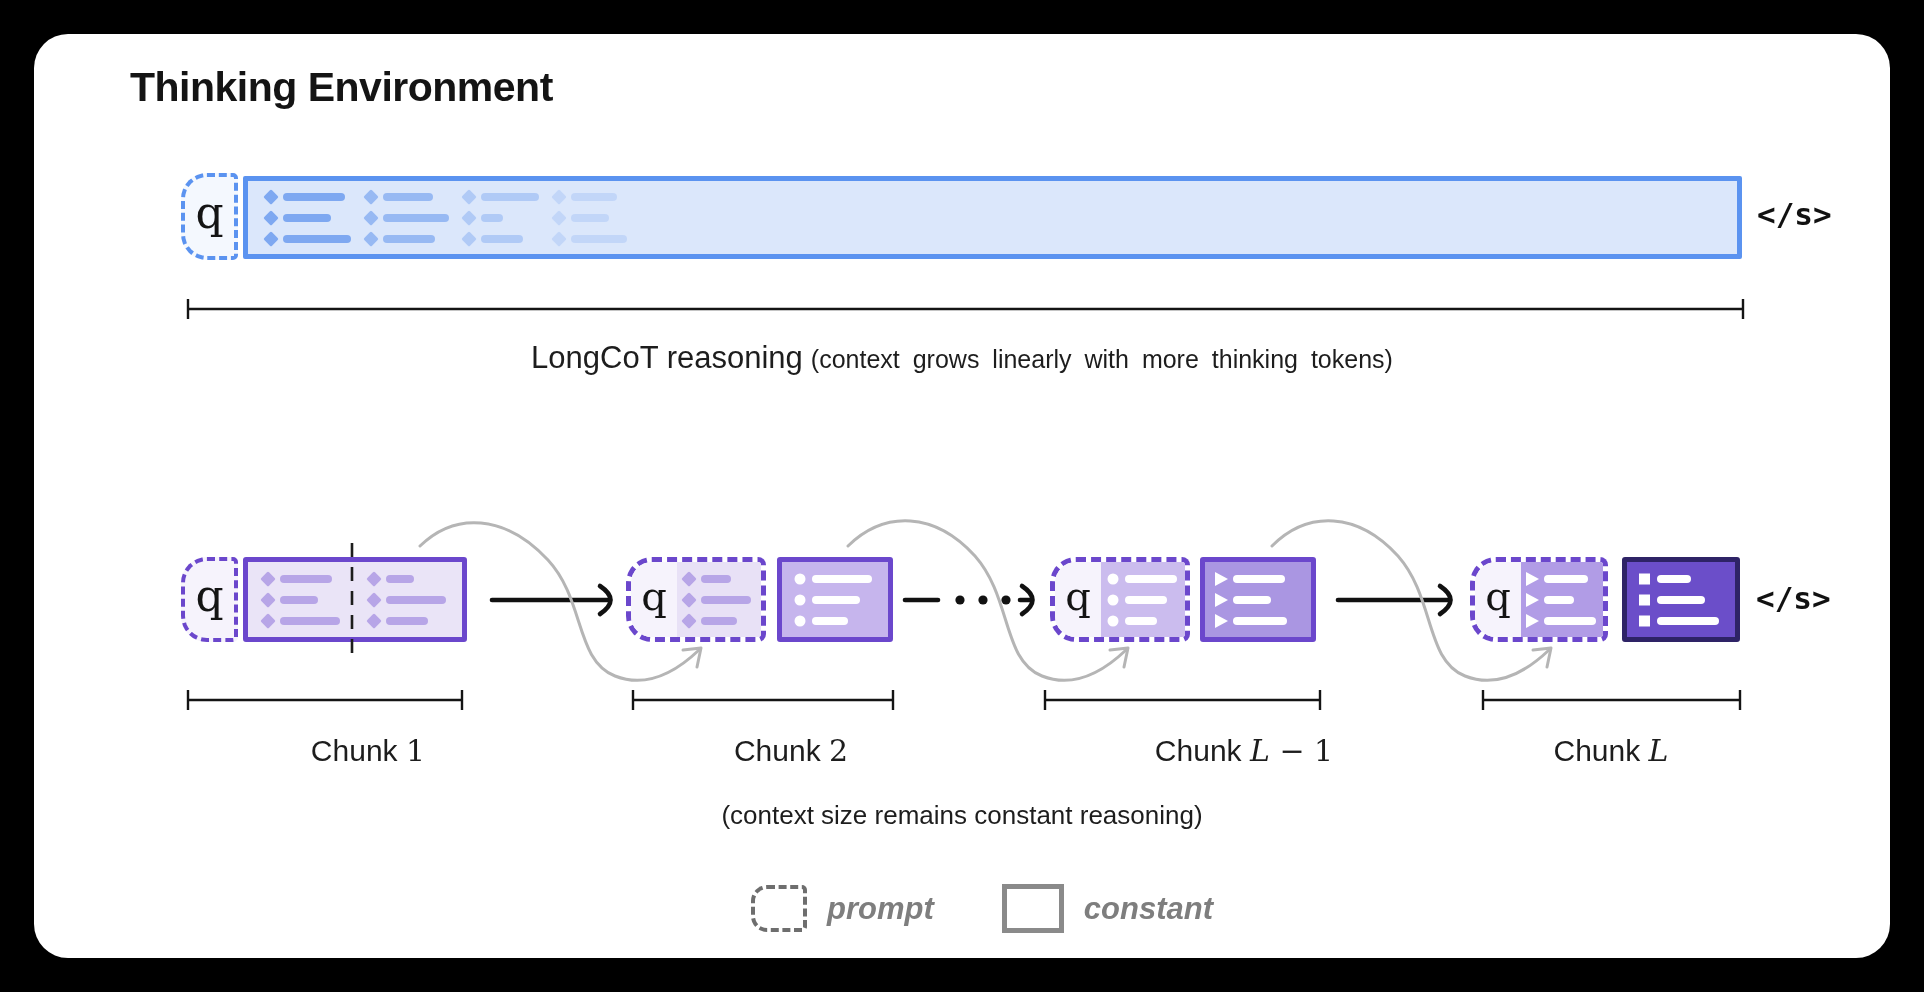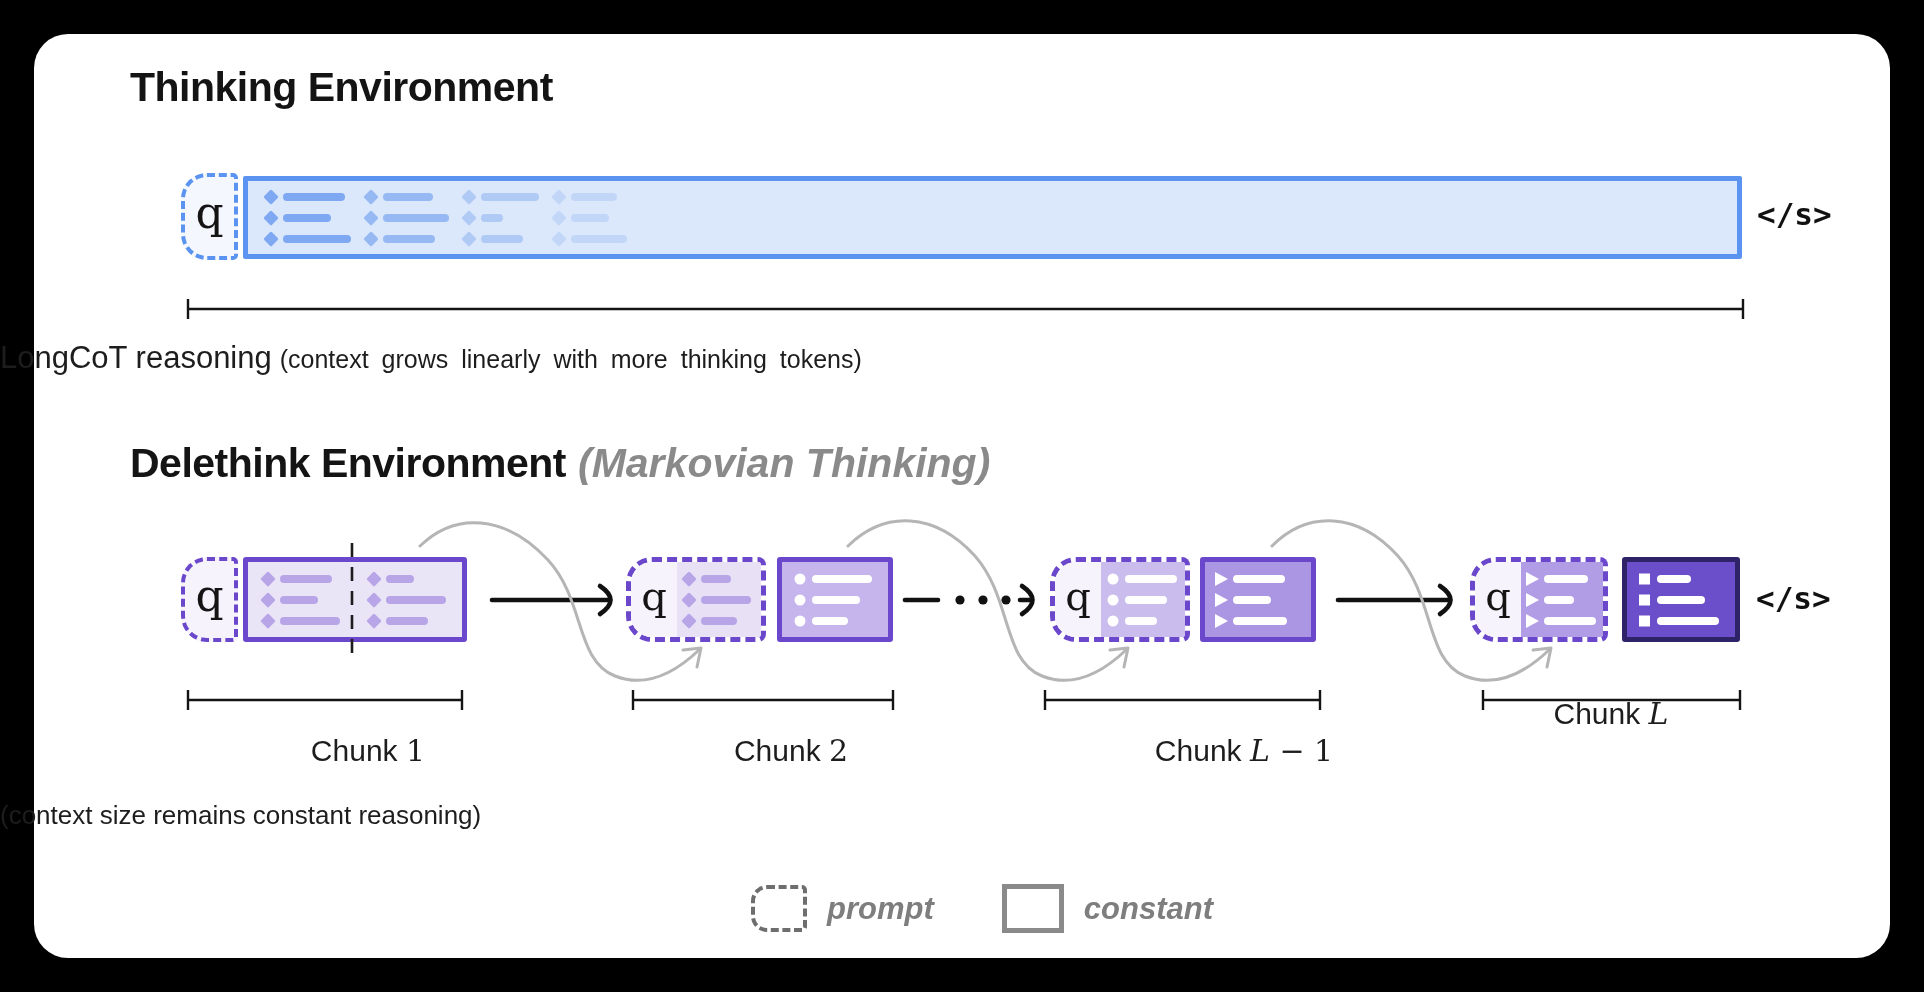--- a/index.html
+++ b/index.html
@@ -6,21 +6,21 @@
   .stage{position:relative;width:1924px;height:992px;background:#000;overflow:hidden;
          font-family:"Liberation Sans",sans-serif;}
   .card{position:absolute;left:34px;top:34px;width:1856px;height:924px;background:#fff;border-radius:34px;}
   .abs{position:absolute;}
   .sec-title{font-weight:700;font-size:41px;color:#141414;letter-spacing:-0.5px;white-space:nowrap;}
   .sec-title .suffix{font-weight:600;font-style:italic;color:#8a8a8a;margin-left:12px;letter-spacing:0;}
   .qbox{box-sizing:border-box;display:flex;align-items:center;justify-content:center;}
   .q-letter{font-family:"DejaVu Serif",serif;font-size:44px;color:#141414;line-height:1;padding-bottom:8px;}
   .eos{font-family:"DejaVu Sans Mono",monospace;font-weight:700;font-size:31px;color:#111;white-space:nowrap;}
   .respbox{box-sizing:border-box;}
-  .caption-wrap{width:1924px;text-align:left;color:#1d1d1d;white-space:nowrap;}
+  .caption-wrap{width:1924px;text-align:center;color:#1d1d1d;white-space:nowrap;}
   .cap-main{font-size:31px;}
   .cap-sub{font-size:25px;word-spacing:6px;margin-left:8px;}
   .chunk-label{font-size:30px;color:#1d1d1d;text-align:center;white-space:nowrap;}
   .chunk-var{font-family:"DejaVu Serif",serif;}
   .chunk-var.it{font-style:italic;}
   .promptbox{box-sizing:border-box;display:flex;overflow:hidden;}
   .pz-q{display:flex;align-items:center;justify-content:center;flex:0 0 auto;}
   .pz-carry{flex:1 1 auto;}
   .legend{display:flex;align-items:center;justify-content:center;gap:20px;width:1924px;}
   .legend .lab{font-size:31px;font-style:italic;color:#7e7e7e;font-weight:600;}
@@ -77,23 +77,20 @@
         </g>
       </svg>
   </div>
 
   <div class="abs eos" style="left:1757px;top:196px;">&lt;/s&gt;</div>
 
   <div class="abs caption-wrap" style="left:0;top:340px;">
     <span class="cap-main">LongCoT reasoning</span><span class="cap-sub">(context grows linearly with more thinking tokens)</span>
   </div>
 
-  <div class="abs sec-title" style="left:130px;top:440px;">
-    <span>Delethink Environment</span><span class="suffix">(Markovian Thinking)</span>
-  </div>
 
   <div class="abs qbox" style="left:181px;top:557px;width:57px;height:85px;border:4px dashed #6b47cc;border-radius:26px 5px 5px 26px;background:#f6f3fc;">
     <span class="q-letter">q</span>
   </div>
   <div class="abs respbox" style="left:243px;top:557px;width:224px;height:85px;border:5px solid #6b47cc;background:#eae4f7;border-radius:3px;">
     <svg width="214" height="75" viewBox="0 0 214 75">
         <g fill="#b7a5e7" opacity="1">
           <rect x="-5.5" y="-5.5" width="11" height="11" rx="1.5" transform="translate(20 17) rotate(45)"></rect>
           <rect x="32" y="13" width="52" height="8" rx="4"></rect>
           <rect x="-5.5" y="-5.5" width="11" height="11" rx="1.5" transform="translate(20 38) rotate(45)"></rect>
@@ -255,21 +252,21 @@
     <span class="chunk-var it"></span><span class="chunk-var">1</span>
   </div>
   <div class="abs chunk-label" style="left:691px;top:733px;width:200px;">
     <span>Chunk</span>
     <span class="chunk-var it"></span><span class="chunk-var">2</span>
   </div>
   <div class="abs chunk-label" style="left:1124px;top:733px;width:240px;">
     <span>Chunk</span>
     <span class="chunk-var it">L</span><span class="chunk-var"> − 1</span>
   </div>
-  <div class="abs chunk-label" style="left:1511px;top:696px;width:200px;">
+  <div class="abs chunk-label" style="left:1511px;top:733px;width:200px;">
     <span>Chunk</span>
     <span class="chunk-var it">L</span><span class="chunk-var"></span>
   </div>
 
   <div class="abs caption-wrap" style="left:0;top:800px;font-size:26px;">(context size remains constant reasoning)</div>
 
   <div class="abs legend" style="left:4px;top:884px;padding-left:16px;">
     <div class="sw-prompt"></div>
     <div class="lab">prompt</div>
     <div class="sp"></div>

